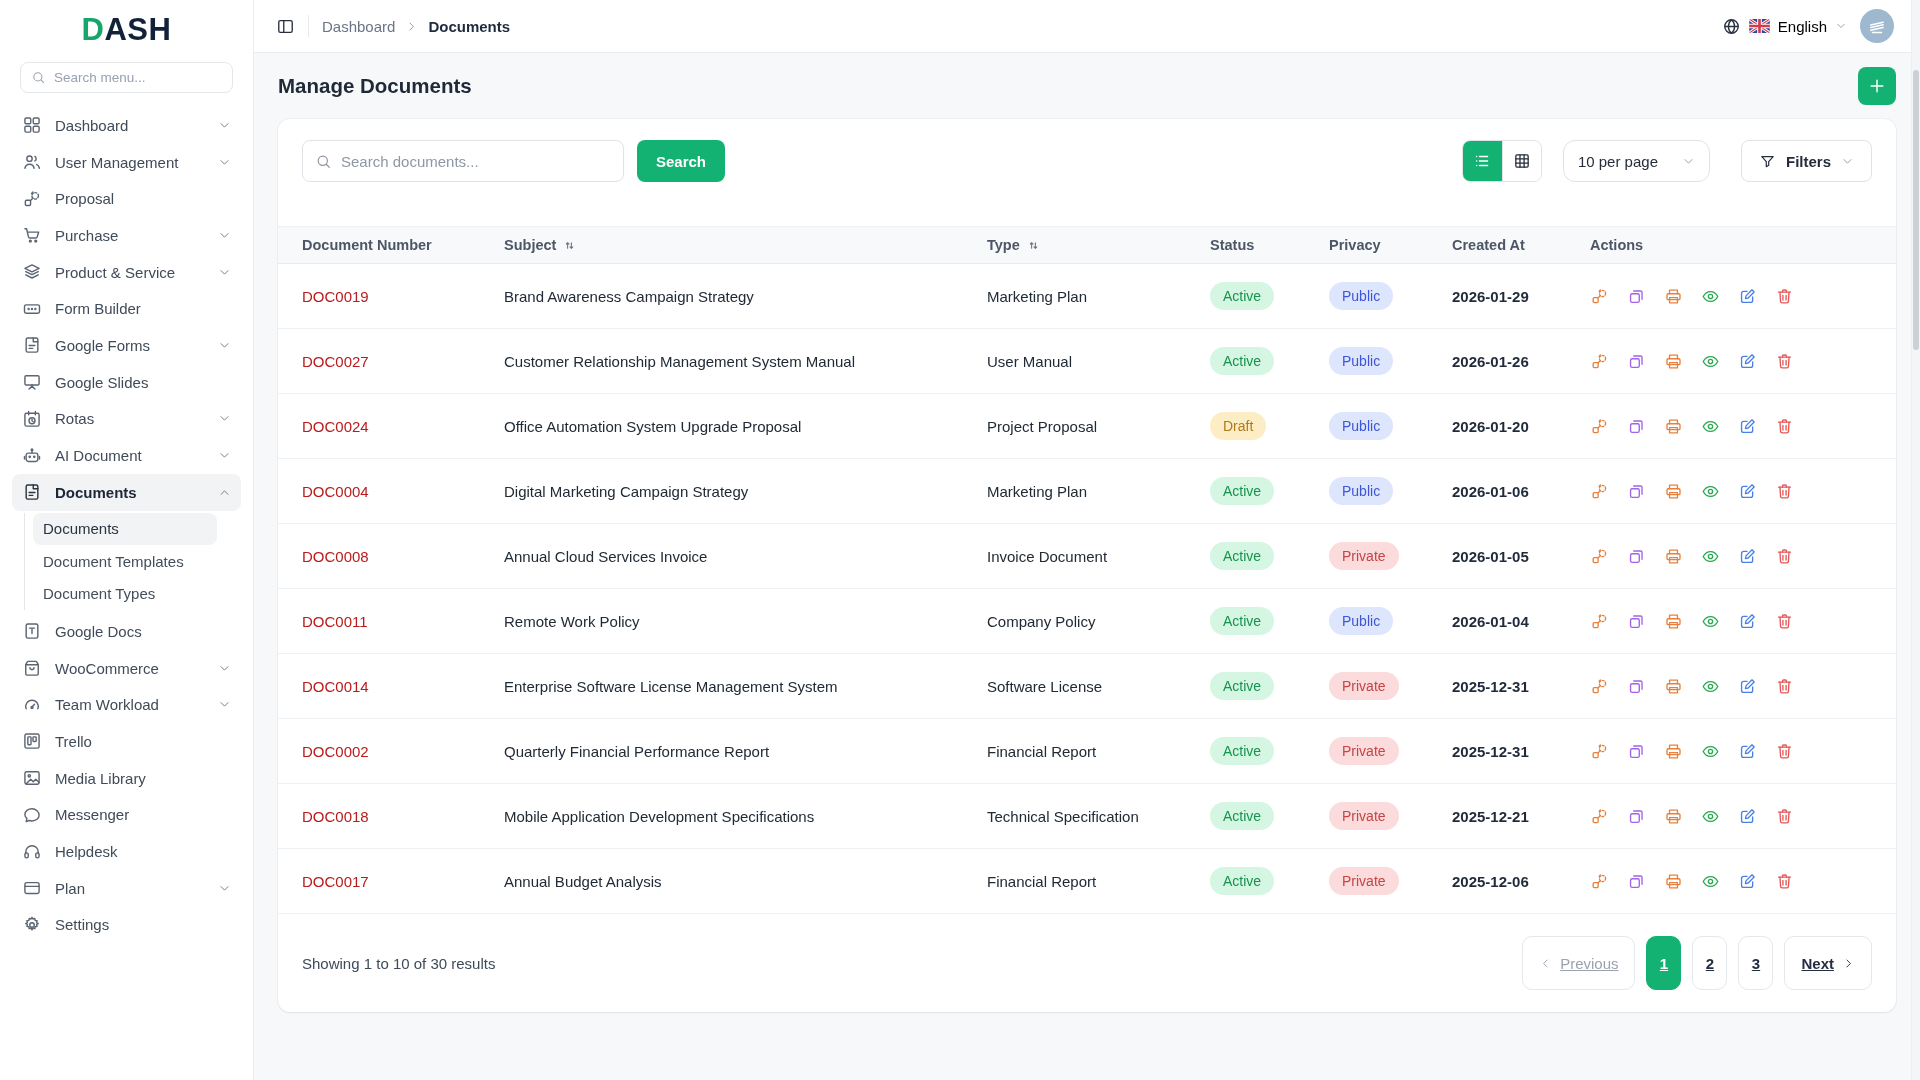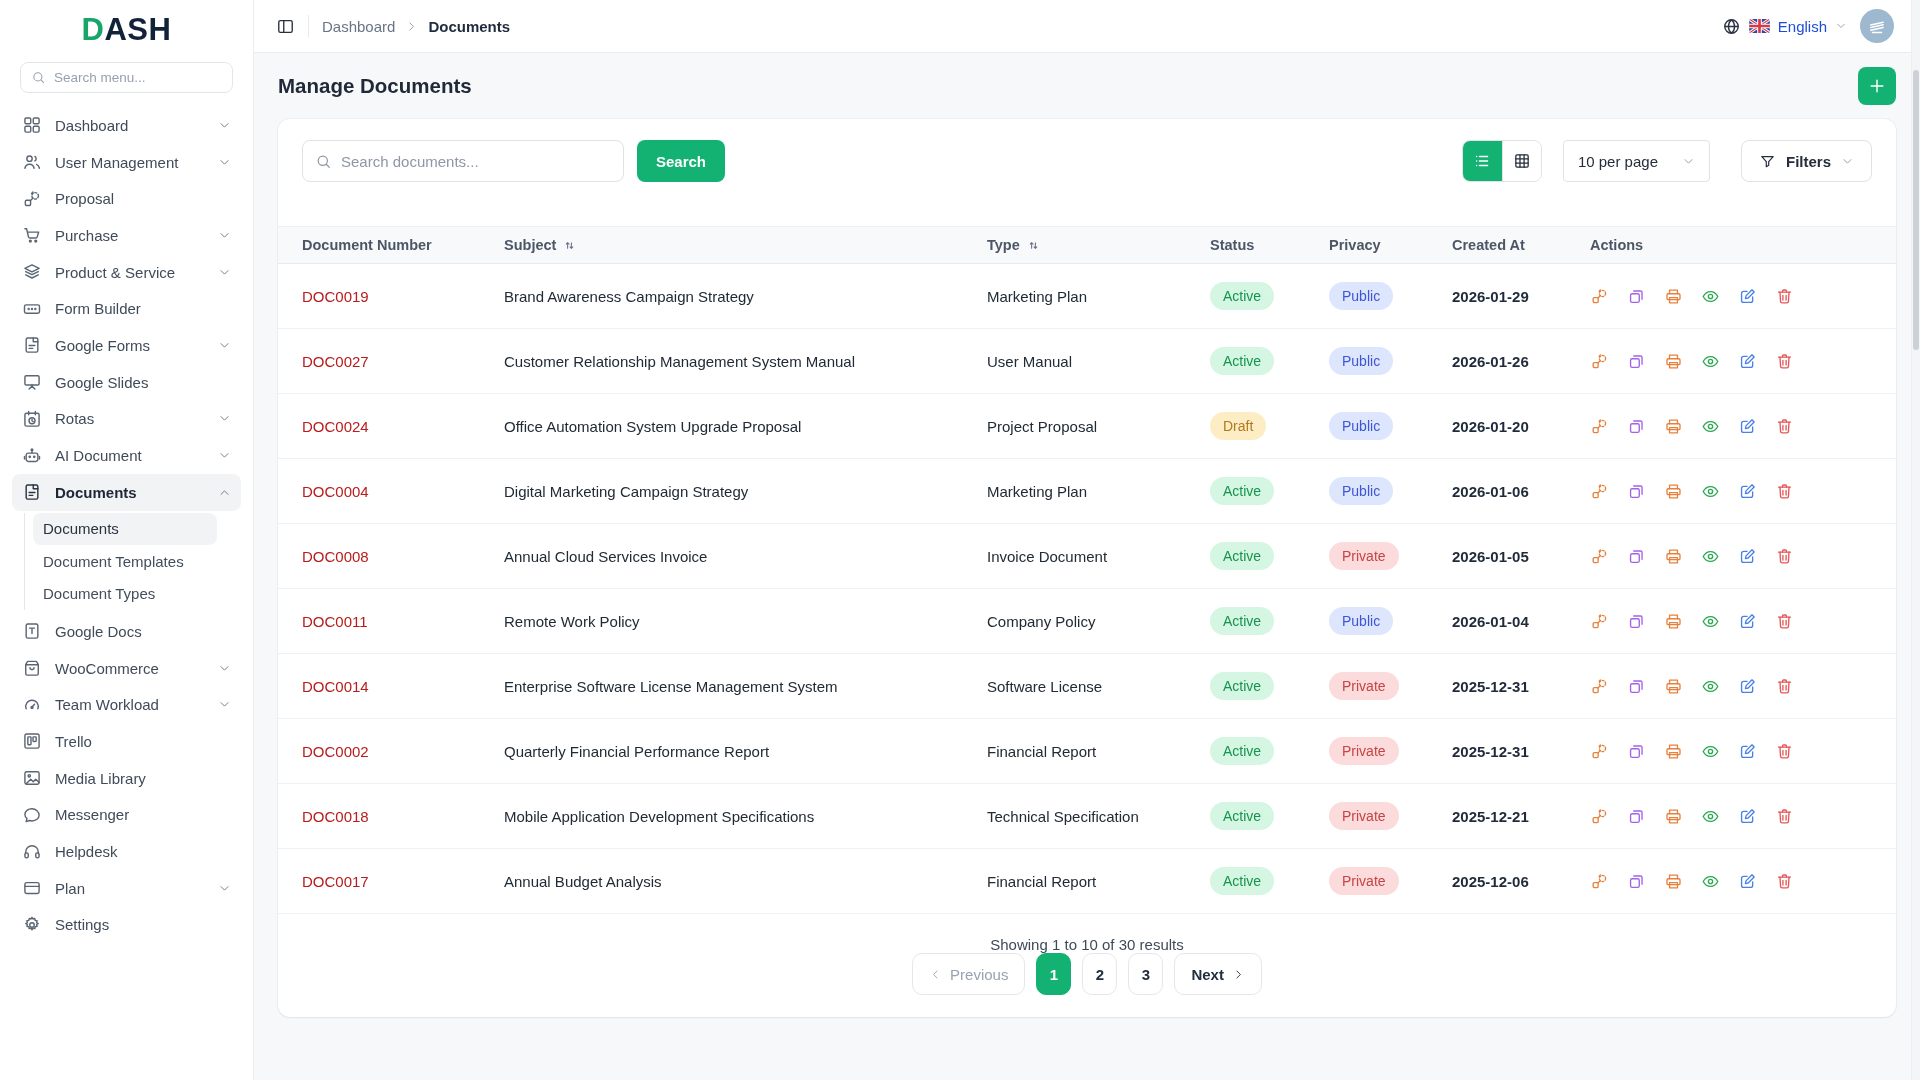--- a/index.html
+++ b/index.html
@@ -40,21 +40,21 @@
   .tb-icon { width:19px; height:19px; color:#28303e; cursor:pointer; flex:none; }
   .v-div { width:1px; height:22px; background:#e7e9ec; flex:none; }
   .crumbs { display:flex; align-items:center; gap:10px; font-size:15px; }
   .crumb-root { color:#697586; cursor:pointer; }
   .crumb-sep { width:13px; height:13px; color:#8a94a3; }
   .crumb-cur { color:#1f2a3d; font-weight:700; }
   .tb-sp { flex:1; }
   .lang { display:flex; align-items:center; gap:8px; cursor:pointer; }
   .globe { width:19px; height:19px; color:#2a3342; }
   .flag { width:21px; height:14px; border-radius:2.5px; overflow:hidden; flex:none; }
-  .lang-lbl { font-size:15px; color:#1d4ed8; }
+  .lang-lbl { font-size:15px; color:#000000; }
   .lang .chev { width:12px; height:12px; color:#8a94a3; }
   .avatar { width:34px; height:34px; border-radius:50%; background:#9db8cf; flex:none;
             display:flex; align-items:center; justify-content:center; cursor:pointer; overflow:hidden; }
   .avatar svg { width:24px; height:24px; }
 
   .content { flex:1; background:#f7f8fa; padding:0 24px; overflow:hidden; }
   .page-head { height:66px; display:flex; align-items:center; justify-content:space-between; }
   .page-title { font-size:20.5px; font-weight:700; color:#1f2937; }
   .add-btn { width:38px; height:38px; border-radius:8px; background:var(--accent); border:none;
              color:#fff; cursor:pointer; padding:9px; }
@@ -70,21 +70,21 @@
   .search-wrap input::placeholder { color:#8d97a5; }
   .search-btn { height:42px; padding:0 19px; background:var(--accent); color:#fff; border:none;
                 border-radius:8px; font-weight:700; font-size:15px; font-family:inherit; cursor:pointer; }
   .t-sp { flex:1; }
   .toggle { display:flex; border:1px solid #dfe3e8; border-radius:8px; overflow:hidden; height:42px; }
   .tbtn { width:39px; display:flex; align-items:center; justify-content:center; cursor:pointer;
           background:#fff; color:#252d3a; }
   .tbtn + .tbtn { border-left:1px solid #dfe3e8; }
   .tbtn.on { background:var(--accent); color:#fff; border:none; }
   .tbtn svg { width:18px; height:18px; }
-  .per-page { height:42px; border:1px solid #dfe3e8; border-radius:4px; padding:0 14px; margin-left:8px;
+  .per-page { height:42px; border:1px solid #dfe3e8; border-radius:12px; padding:0 14px; margin-left:8px;
               display:flex; align-items:center; gap:24px; font-size:15px; color:#252d3a; cursor:pointer; background:#fff; }
   .per-page .chev, .filters .chev { width:13px; height:13px; color:#8d97a5; }
   .filters { height:42px; border:1px solid #dfe3e8; border-radius:8px; padding:0 17px; margin-left:18px;
              display:flex; align-items:center; gap:10px; font-size:15px; font-weight:700; color:#252d3a;
              cursor:pointer; background:#fff; }
   .filters .f-ic { width:17px; height:17px; }
 
   table { width:100%; border-collapse:collapse; table-layout:fixed; font-size:15px; }
   thead th { background:#f8f9fb; border-top:1px solid #edeff2; border-bottom:1px solid #e7eaee;
              height:37px; text-align:left; padding:0 6px 0 24px; font-size:14.5px; color:#4d5666;
@@ -96,26 +96,26 @@
   .doc-link { color:#b91c1c; font-weight:400; cursor:pointer; }
   .pill { display:inline-block; padding:6px 13px; border-radius:999px; font-size:14px; }
   .pill.active  { background:#d5f6e3; color:#17934d; }
   .pill.draft   { background:#fcedc5; color:#b1791c; }
   .pill.public  { background:#dee6fd; color:#3d56d8; }
   .pill.private { background:#fbdbdc; color:#c64444; }
   .date-cell { font-weight:700; color:#1f2a3a; }
   .actions { display:flex; align-items:center; gap:18px; }
   .act { width:19px; height:19px; cursor:pointer; flex:none; }
 
-  .pager { display:flex; align-items:center; justify-content:space-between; padding:22px 24px;flex-direction:column; }
+  .pager { display:flex; align-items:center; justify-content:space-between; padding:22px 24px; }
   .summary { color:#3f4a59; font-size:15px; }
   .pages { display:flex; align-items:center; gap:11px; }
-  .pbtn { height:42px; border:1px solid #e4e7eb; border-radius:10px; background:#fff;
+  .pbtn { height:54px; border:1px solid #e4e7eb; border-radius:10px; background:#fff;
           display:flex; align-items:center; justify-content:center; font-size:15px; font-family:inherit;
-          color:#232e3f; cursor:pointer; gap:8px; padding:0 16px; }
+          color:#232e3f; cursor:pointer; gap:8px; padding:0 16px;text-decoration:underline; }
   .pbtn .chev { width:13px; height:13px; }
   .pbtn.prev { color:#99a2b0; }
   .pbtn.num { width:35px; padding:0; font-weight:700; }
   .pbtn.num.on { background:var(--accent); border-color:var(--accent); color:#fff; }
   .pbtn.next { font-weight:700; }
 
   .scroll-track { position:fixed; top:0; right:0; width:9px; height:1080px; background:#f4f5f7;
                   border-left:1px solid #eceef1; }
   .scroll-thumb { position:absolute; top:70px; right:1.5px; width:6px; height:280px;
                   border-radius:3px; background:#ccd1d8; }

